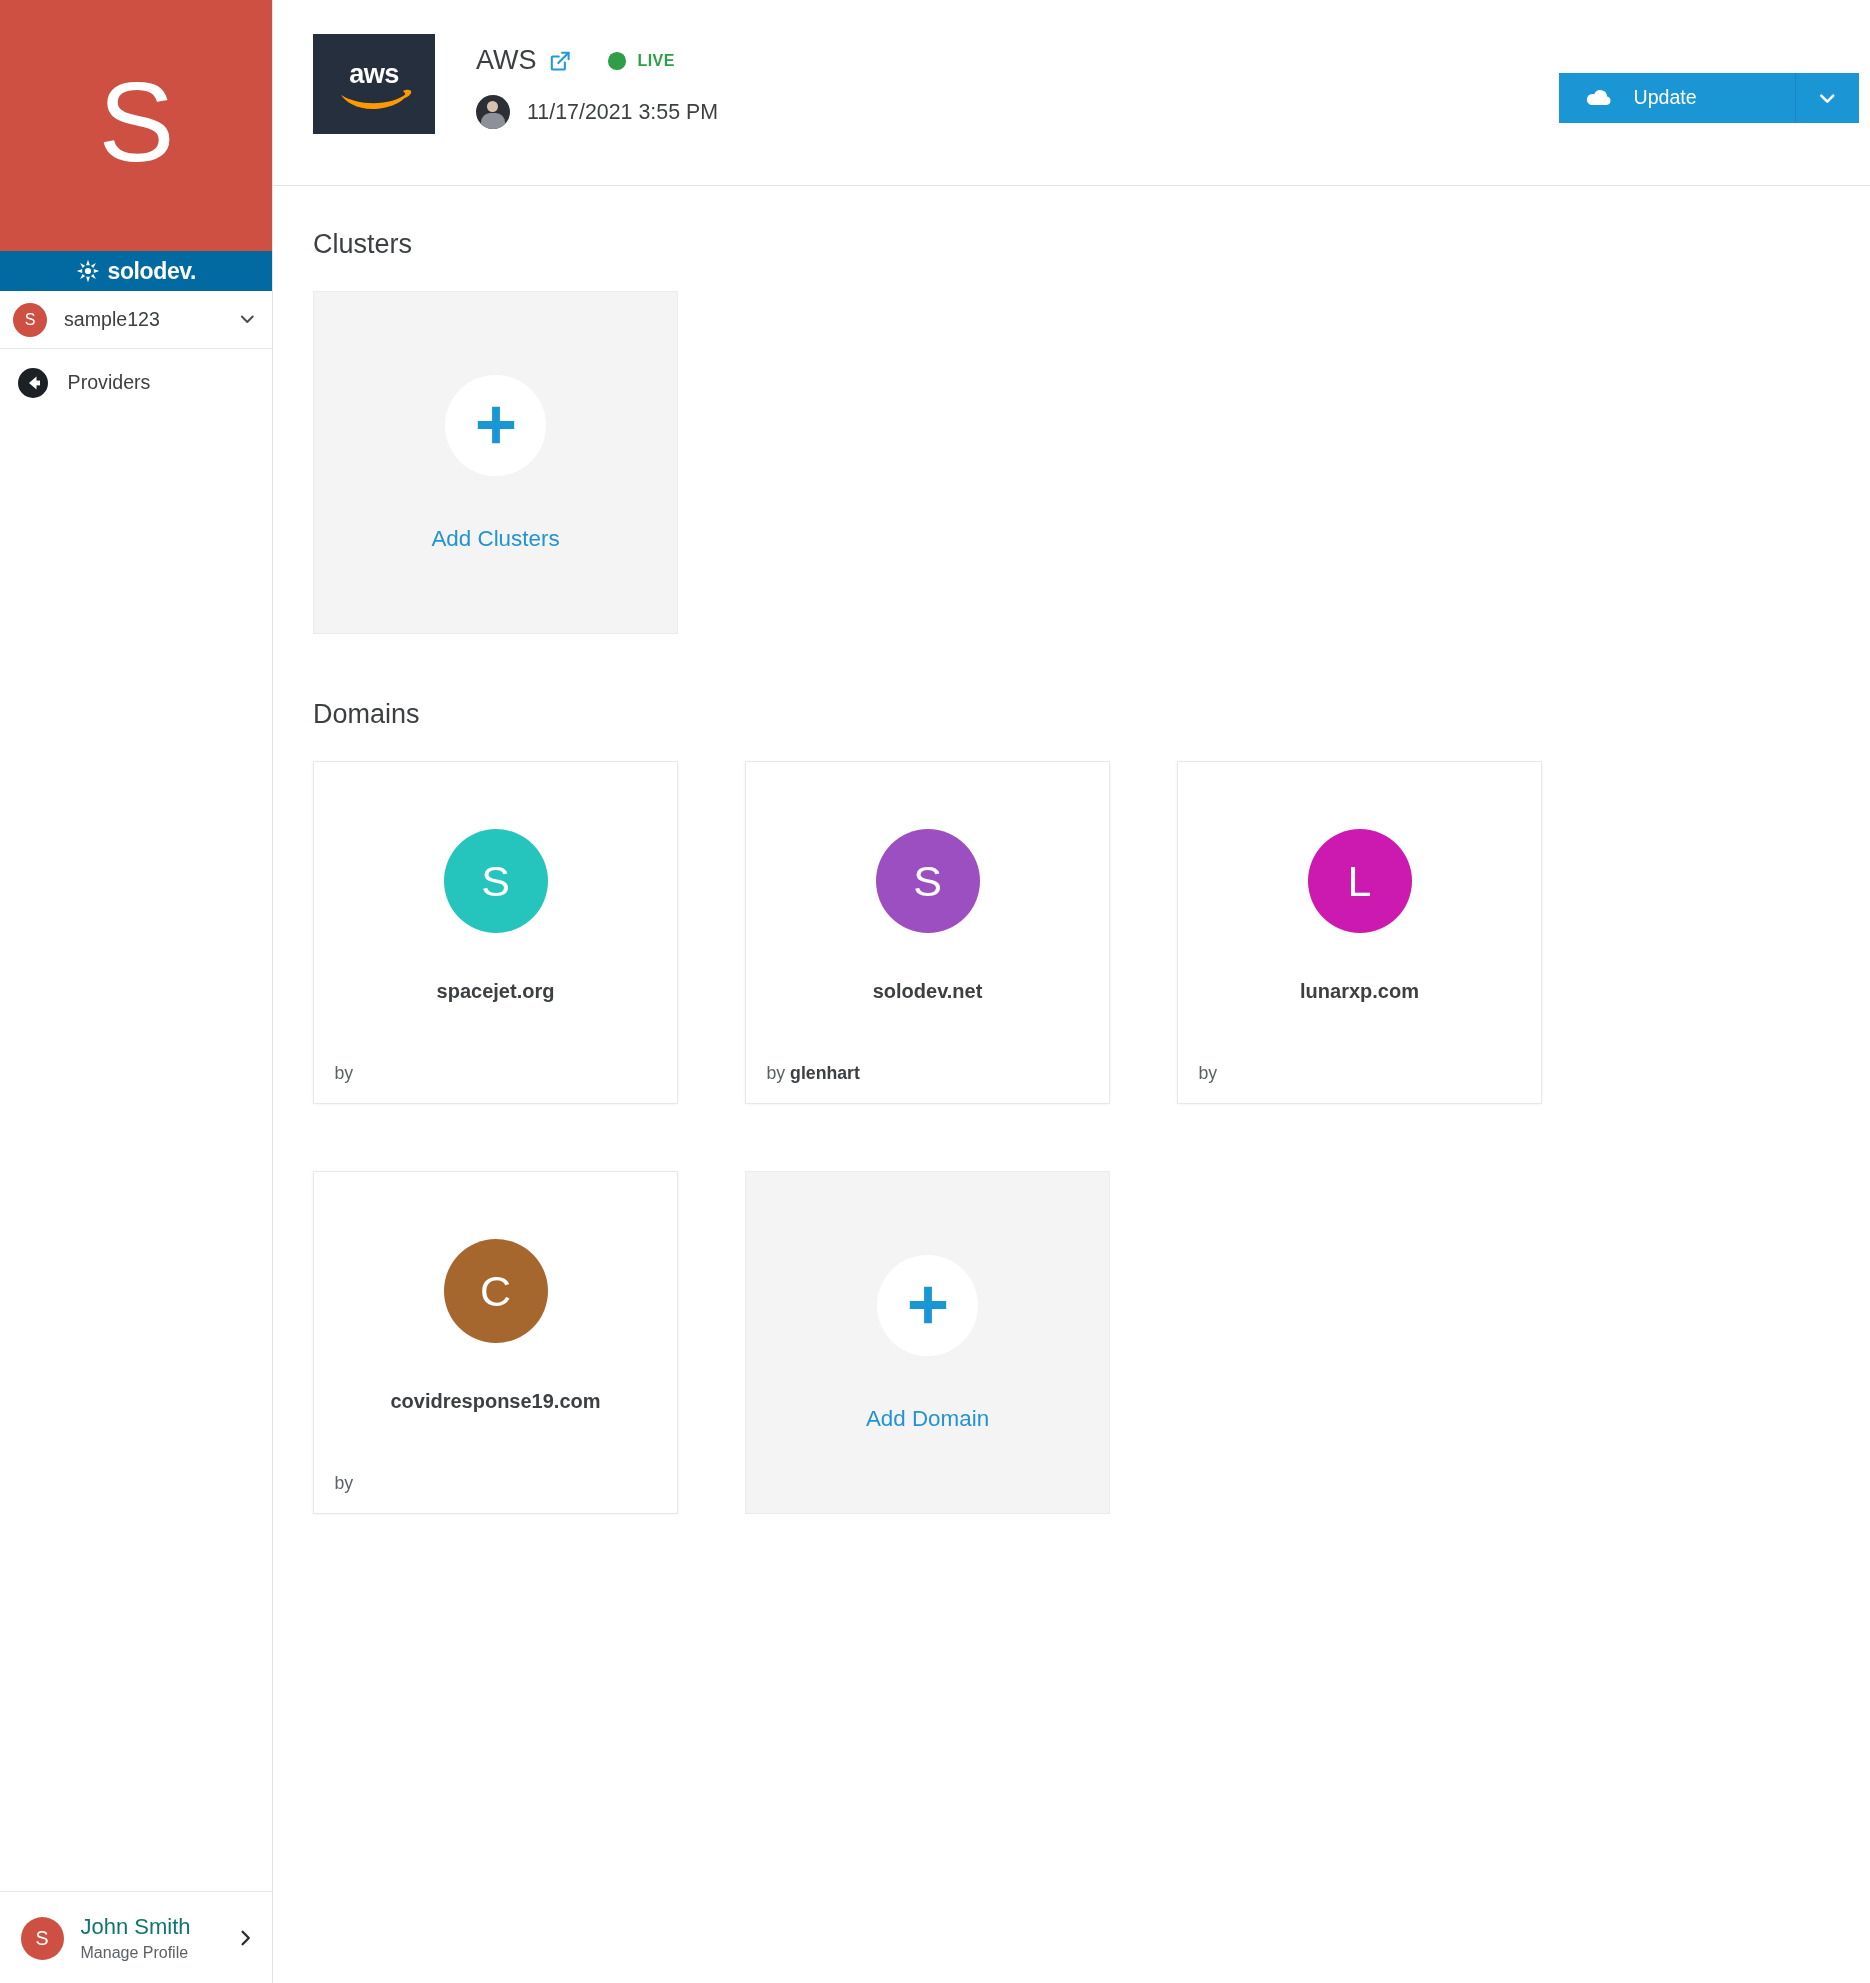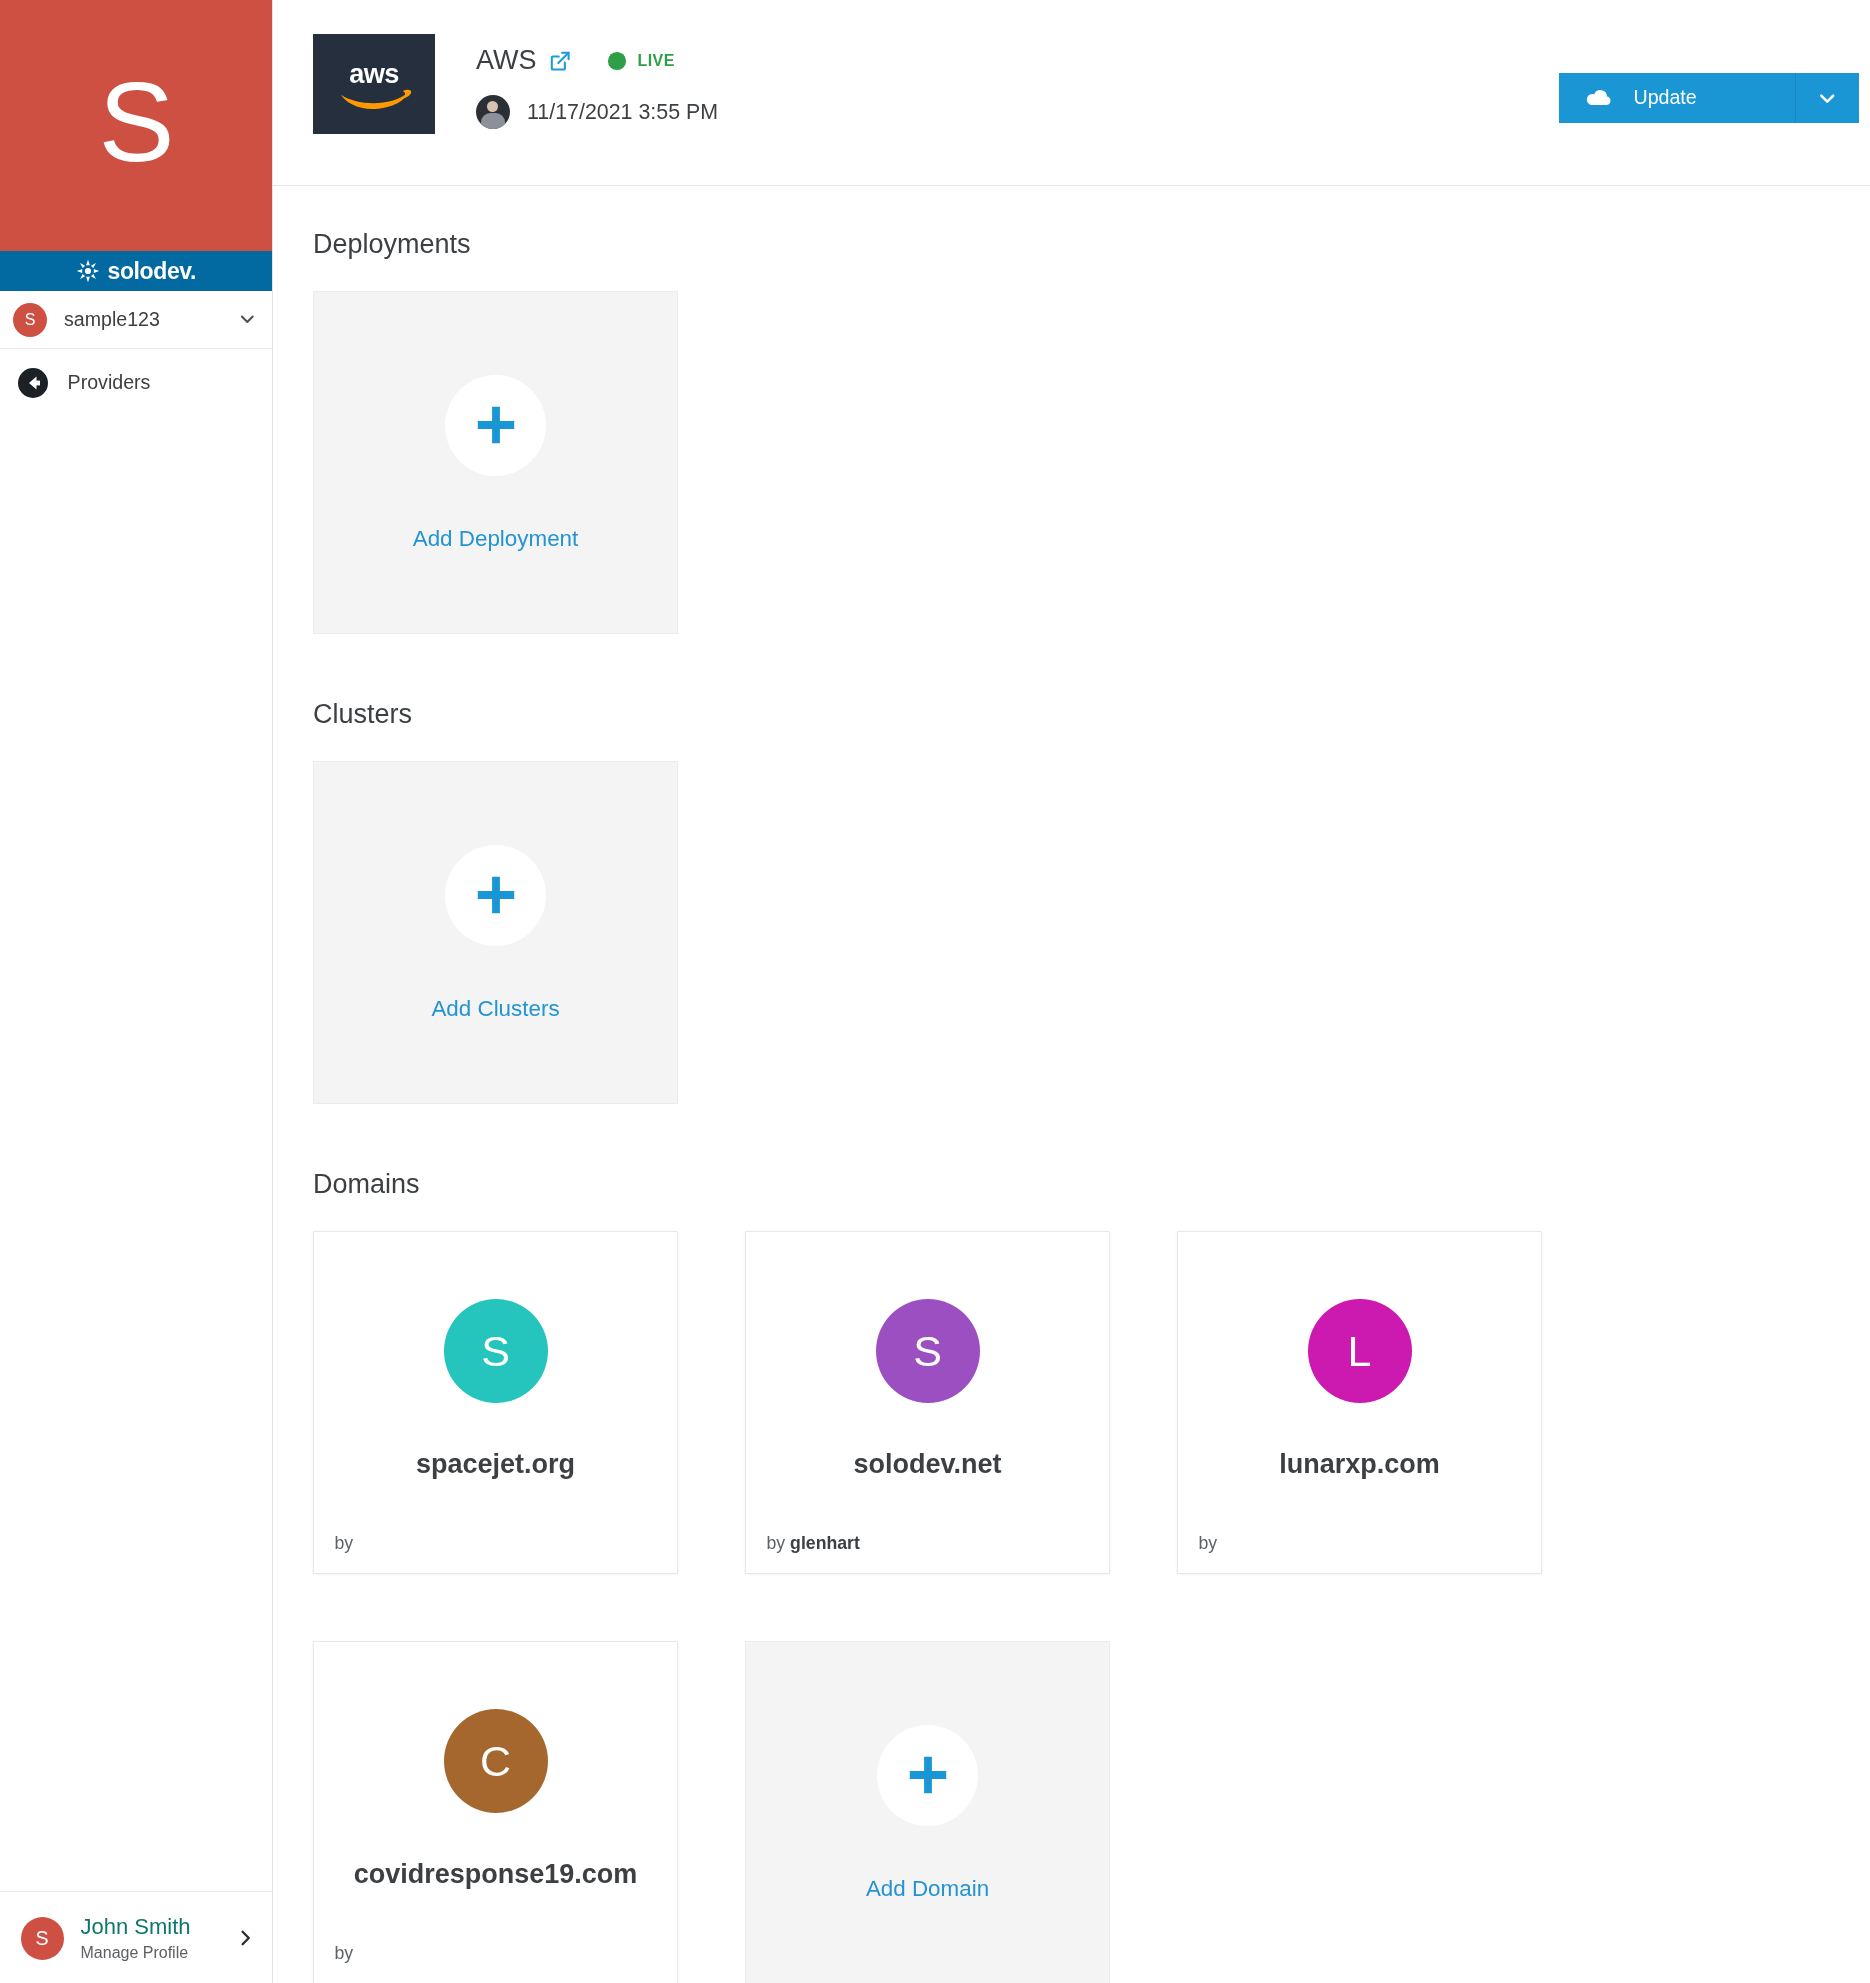--- a/index.html
+++ b/index.html
@@ -304,21 +304,21 @@
     margin-top: 67px;
     display: flex;
     align-items: center;
     justify-content: center;
     color: #ffffff;
     font-size: 43px;
     font-weight: 400;
   }
   .domain-name {
     margin-top: 48px;
-    font-size: 27px;
+    font-size: 20px;
     font-weight: 700;
     color: #3d4043;
     line-height: 1;
     text-align: center;
     padding: 0 9.3px;
   }
   .domain-by {
     position: absolute;
     left: 20.5px;
     bottom: 20.5px;
@@ -430,33 +430,20 @@
         <div class="update-btn-caret">
           <svg viewBox="0 0 24 24" fill="none" stroke="currentColor" stroke-width="3" stroke-linecap="round" stroke-linejoin="round" aria-hidden="true">
             <polyline points="5 9 12 16 19 9"></polyline>
           </svg>
         </div>
       </div>
     </header>
 
     <main class="content">
 
-      <section class="section">
-        <h2 class="section-title">Deployments</h2>
-        <div class="card-grid">
-          <div class="card add-card">
-            <div class="plus-circle">
-              <svg viewBox="0 0 24 24" aria-hidden="true">
-                <path d="M10.2 3.6 h3.6 v6.6 h6.6 v3.6 h-6.6 v6.6 h-3.6 v-6.6 h-6.6 v-3.6 h6.6 Z" fill="currentColor"></path>
-              </svg>
-            </div>
-            <div class="add-label">Add Deployment</div>
-          </div>
-        </div>
-      </section>
 
       <section class="section">
         <h2 class="section-title">Clusters</h2>
         <div class="card-grid">
           <div class="card add-card">
             <div class="plus-circle">
               <svg viewBox="0 0 24 24" aria-hidden="true">
                 <path d="M10.2 3.6 h3.6 v6.6 h6.6 v3.6 h-6.6 v6.6 h-3.6 v-6.6 h-6.6 v-3.6 h6.6 Z" fill="currentColor"></path>
               </svg>
             </div>

